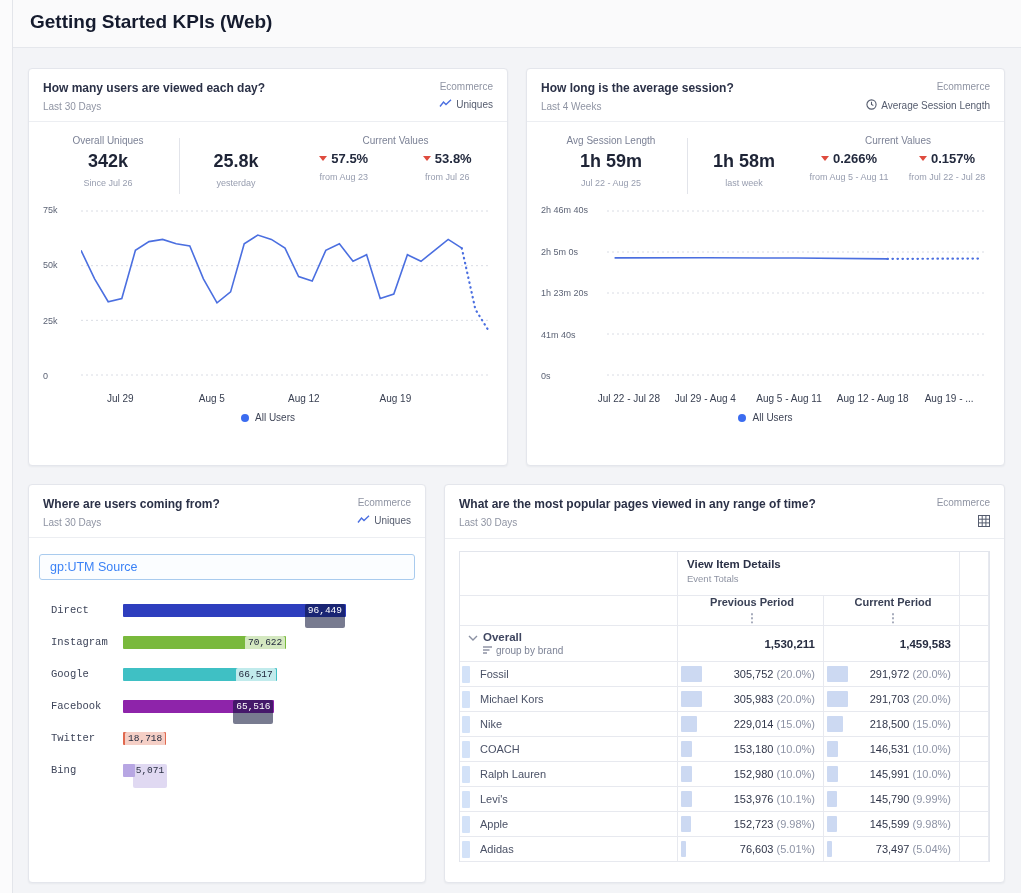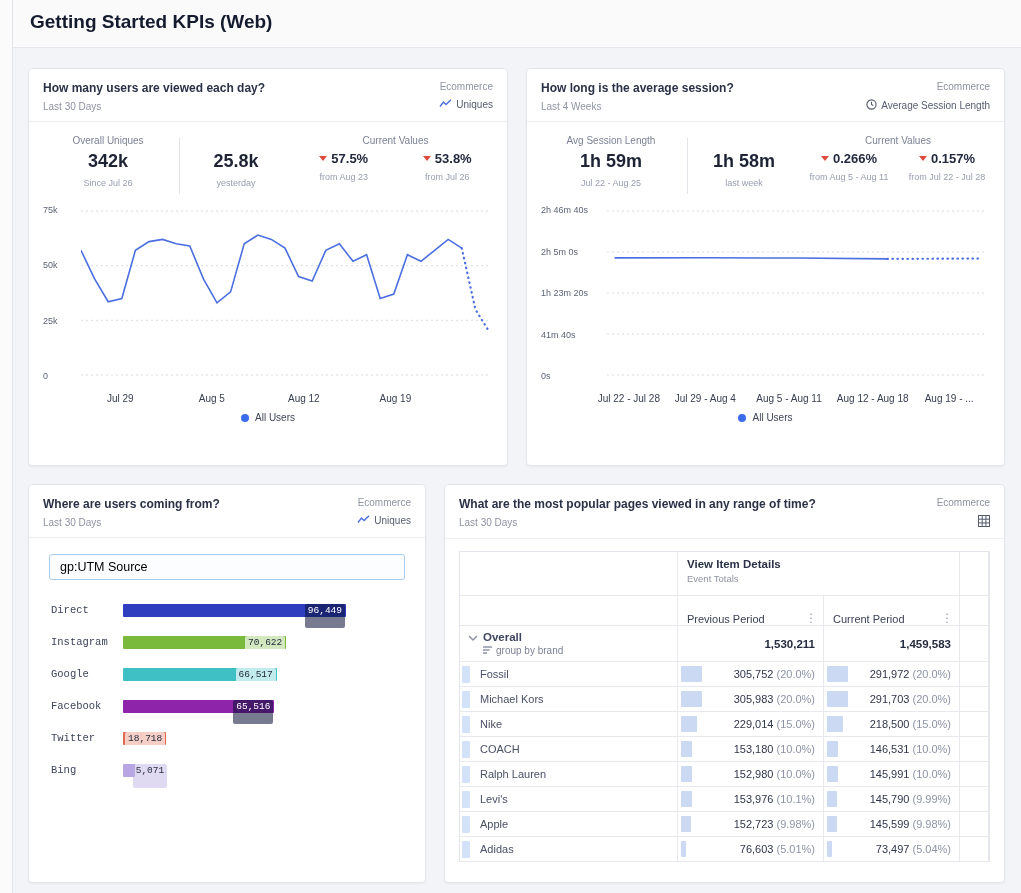--- a/index.html
+++ b/index.html
@@ -45,39 +45,39 @@
   .plot{position:absolute; top:2px; bottom:28px; right:6px;}
   .y-axis{position:absolute; left:2px; top:2px; bottom:28px; width:60px;}
   .ytick{position:absolute; left:0; font-size:9px; color:#5c6375; white-space:nowrap;}
   .x-axis{position:absolute; right:21px; bottom:0; height:16px;text-decoration:underline;}
   .xtick{position:absolute; bottom:0; transform:translateX(-50%); font-size:10px; color:#394052; white-space:nowrap;}
   .g38 .plot,.g38 .x-axis{left:40px;}
   .g66 .plot,.g66 .x-axis{left:68px;}
   .legend{display:flex; justify-content:center; align-items:center; gap:6px; margin-top:8px; font-size:10px; color:#3f4557;}
   .legend-dot{width:8px; height:8px; border-radius:50%; background:var(--accent);}
 
-  .control-box{margin:16px 20px 0; border:1px solid #a9cbee; background:#fbfdff; border-radius:3px; height:26px; display:flex; align-items:center; padding:0 10px; font-size:12.5px; color:#000000;}
+  .control-box{margin:16px 10px 0; border:1px solid #a9cbee; background:#fbfdff; border-radius:3px; height:26px; display:flex; align-items:center; padding:0 10px; font-size:12.5px; color:#3b82f6;}
   .bars{margin-top:14px;font-family:Liberation Mono, monospace;}
   .bar-row{display:flex; align-items:center; height:32px; padding-left:22px;}
   .bar-label{width:72px; font-size:10.5px; color:var(--txt-mid);}
   .bar-track{width:223px; position:relative; height:13px;}
   .bar{position:relative; height:13px; border-radius:1px;}
   .chip{position:absolute; top:0; font-size:9.5px; height:24px; line-height:13px; padding:0 3px; border-radius:2px; white-space:nowrap;}
   .chip.light{right:1px; background:rgba(255,255,255,.68); color:#232a3e;}
   .chip.dark{right:1px; background:rgba(10,14,52,.55); color:#fff;}
   .chip.outside{background:rgba(186,170,226,.45); color:#2a3044;}
 
   .ptable{margin:12px 14px 0; border:1px solid #e2e5ec; border-bottom:none; font-size:11px;}
   .trow{display:grid; grid-template-columns:218px 146px 136px 1fr;}
   .tcell{border-right:1px solid #e7e9ef; border-bottom:1px solid #e7e9ef; min-width:0;}
   .t-group{height:44px;} .t-cols{height:30px;} .t-overall{height:36px;} .t-data{height:25px;}
   .c-span{grid-column:2 / 4; padding:6px 9px;}
   .g-title{font-size:11.5px; font-weight:bold; color:#2b3147;}
   .g-sub{font-size:9.5px; color:var(--txt-gray); margin-top:3px;}
-  .c-colhead{display:flex; align-items:flex-end; justify-content:space-between; padding:0 6px 0 9px; font-size:11px; font-weight:normal; color:#3a4156;}
+  .c-colhead{display:flex; align-items:center; justify-content:space-between; padding:0 6px 0 9px; font-size:11px; font-weight:bold; color:#3a4156;flex-direction:column;}
   .kebab{color:#9aa0b2; font-size:12px; cursor:pointer;}
   .t-overall .c-label{padding:5px 8px;}
   .ov-line1{display:flex; align-items:center; gap:5px; font-size:11.5px; font-weight:bold; color:#3f4660;}
   .ov-line2{padding-left:15px; margin-top:2px; color:#7d8396; font-size:10px; display:flex; align-items:center; gap:4px;}
   .num{position:relative; display:flex; align-items:center; justify-content:flex-end; padding-right:8px;}
   .ov-num{font-weight:bold; color:#262c40; font-size:11.5px;}
   .dlabel{display:flex; align-items:center;}
   .strip{width:8px; height:17px; background:#d3e2f8; margin:0 10px 0 2px; border-radius:1px;}
   .dname{font-size:11px; color:#4a5166;}
   .minibar{position:absolute; left:3px; top:4px; bottom:4px; background:var(--tbar); border-radius:1px;}

